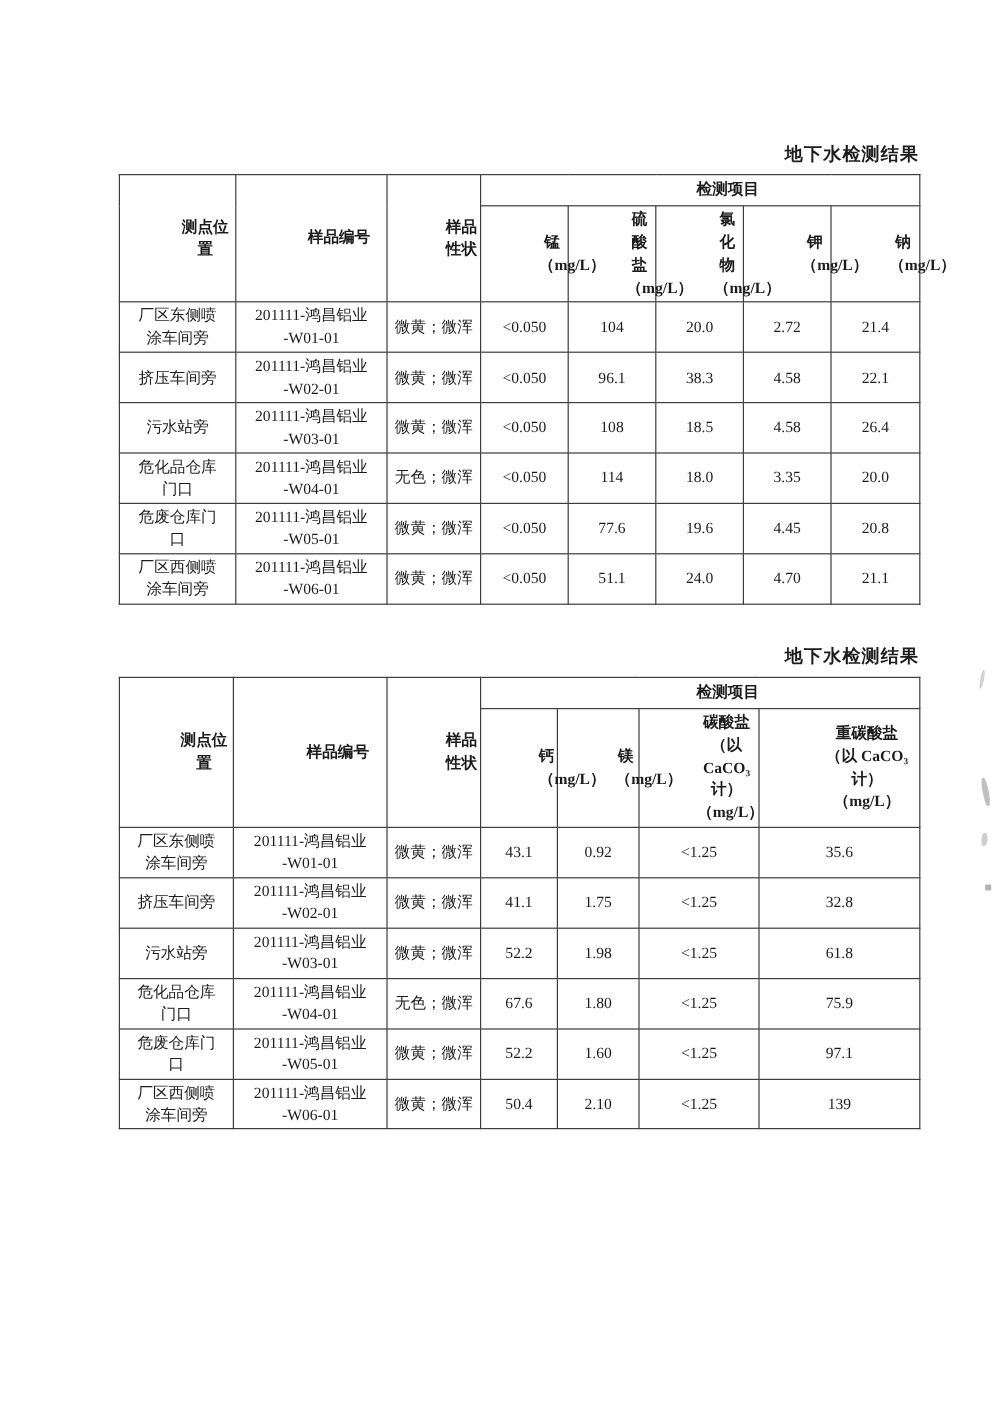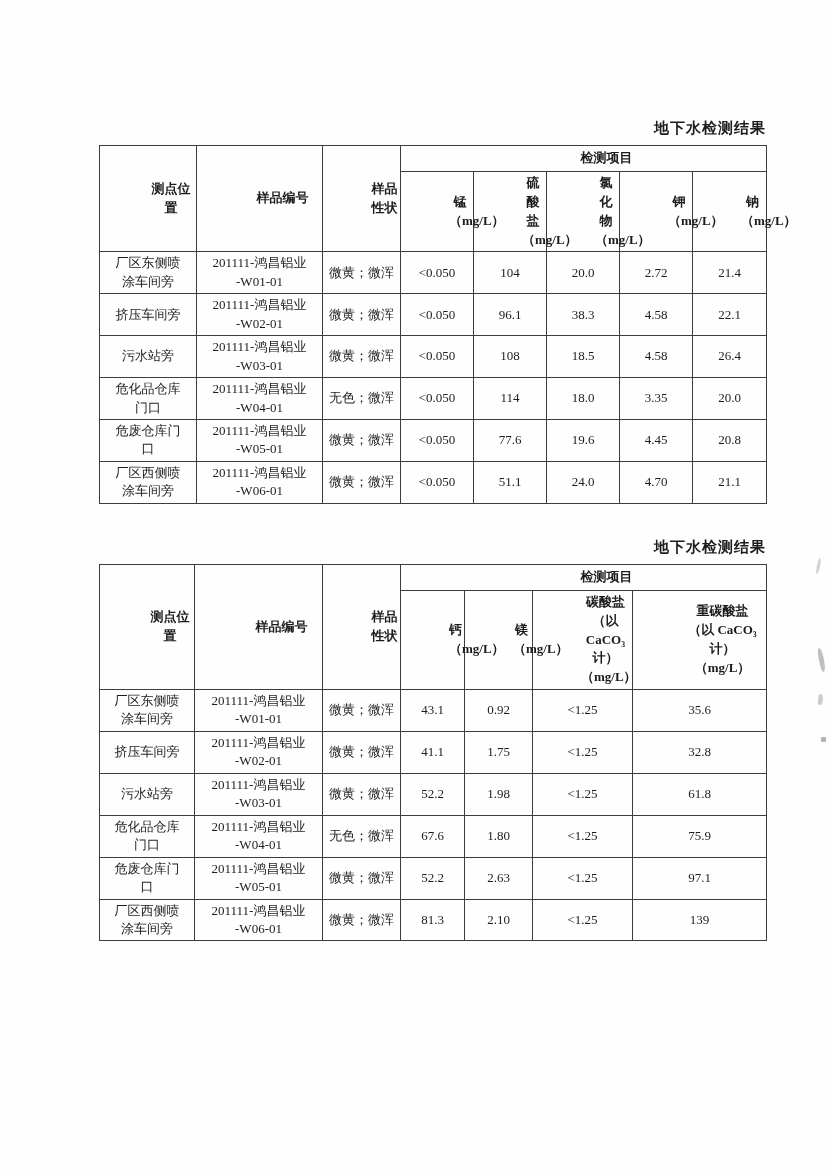--- a/index.html
+++ b/index.html
@@ -285,31 +285,31 @@
           <td>&lt;1.25</td>
           <td>75.9</td>
         </tr>
         <tr class="data-row">
           <td class="loc-cell">危废仓库门
 口</td>
           <td class="sid-cell">201111-鸿昌铝业
 -W05-01</td>
           <td>微黄；微浑</td>
           <td>52.2</td>
-          <td>2.63</td>
+          <td>1.60</td>
           <td>&lt;1.25</td>
           <td>97.1</td>
         </tr>
         <tr class="data-row">
           <td class="loc-cell">厂区西侧喷
 涂车间旁</td>
           <td class="sid-cell">201111-鸿昌铝业
 -W06-01</td>
           <td>微黄；微浑</td>
-          <td>81.3</td>
+          <td>50.4</td>
           <td>2.10</td>
           <td>&lt;1.25</td>
           <td>139</td>
         </tr>
       </tbody>
     </table>
 
   </div>
 
   <div class="artifact a1"></div>

